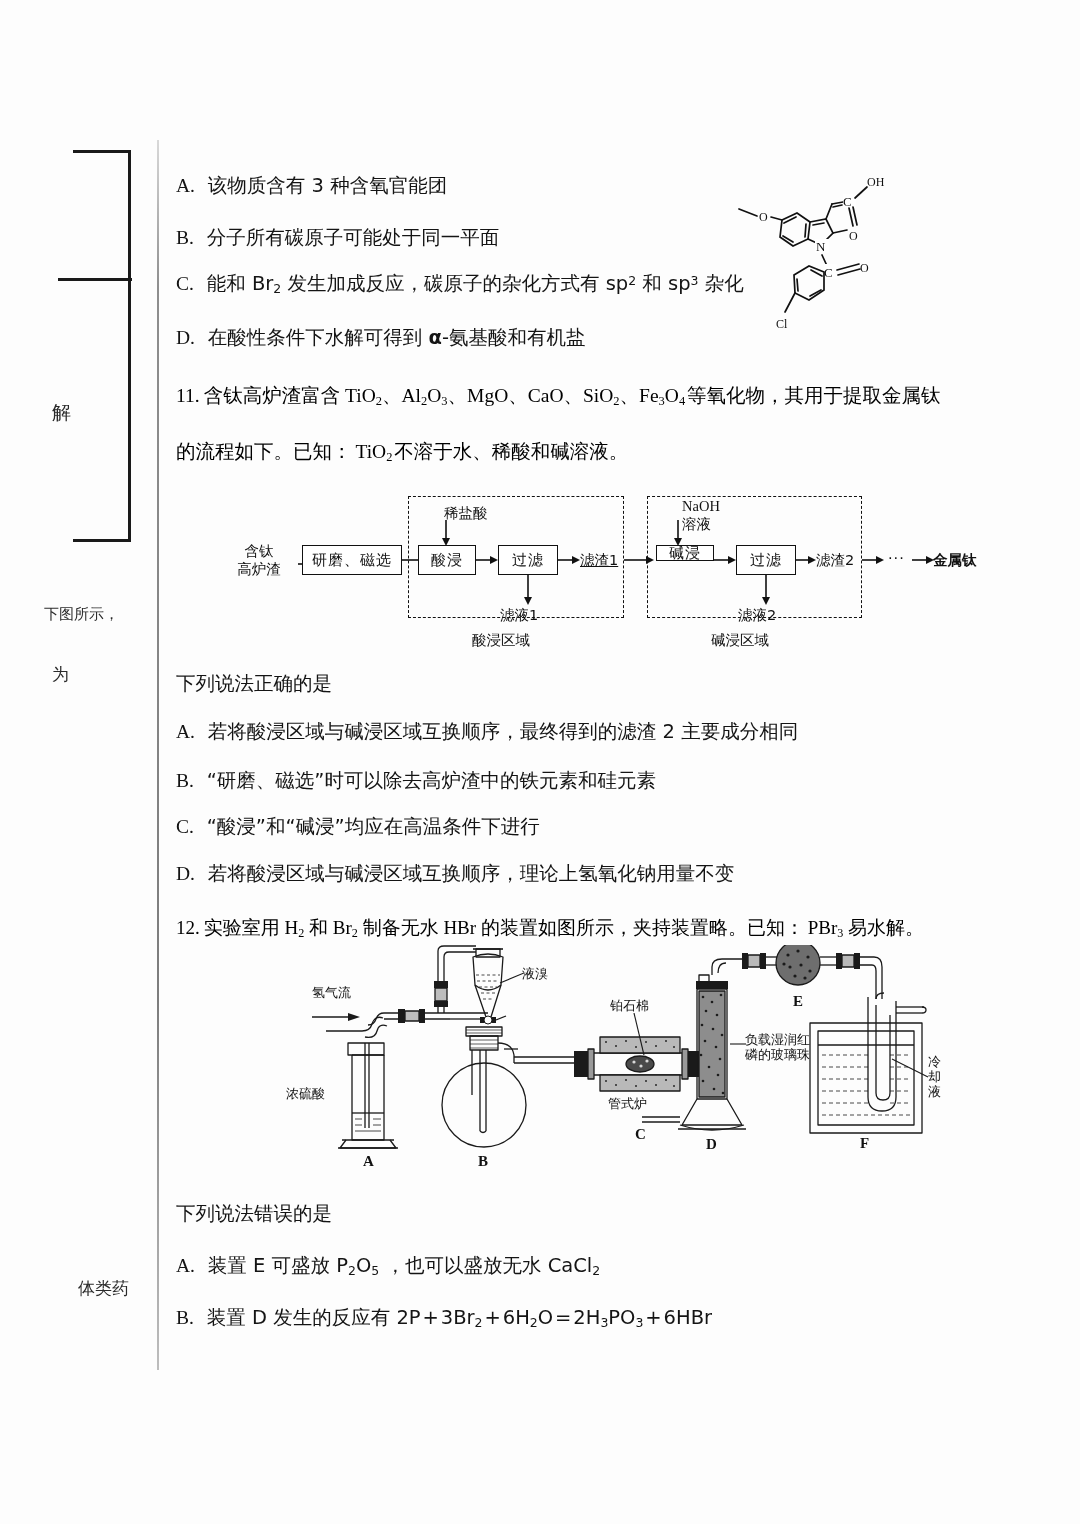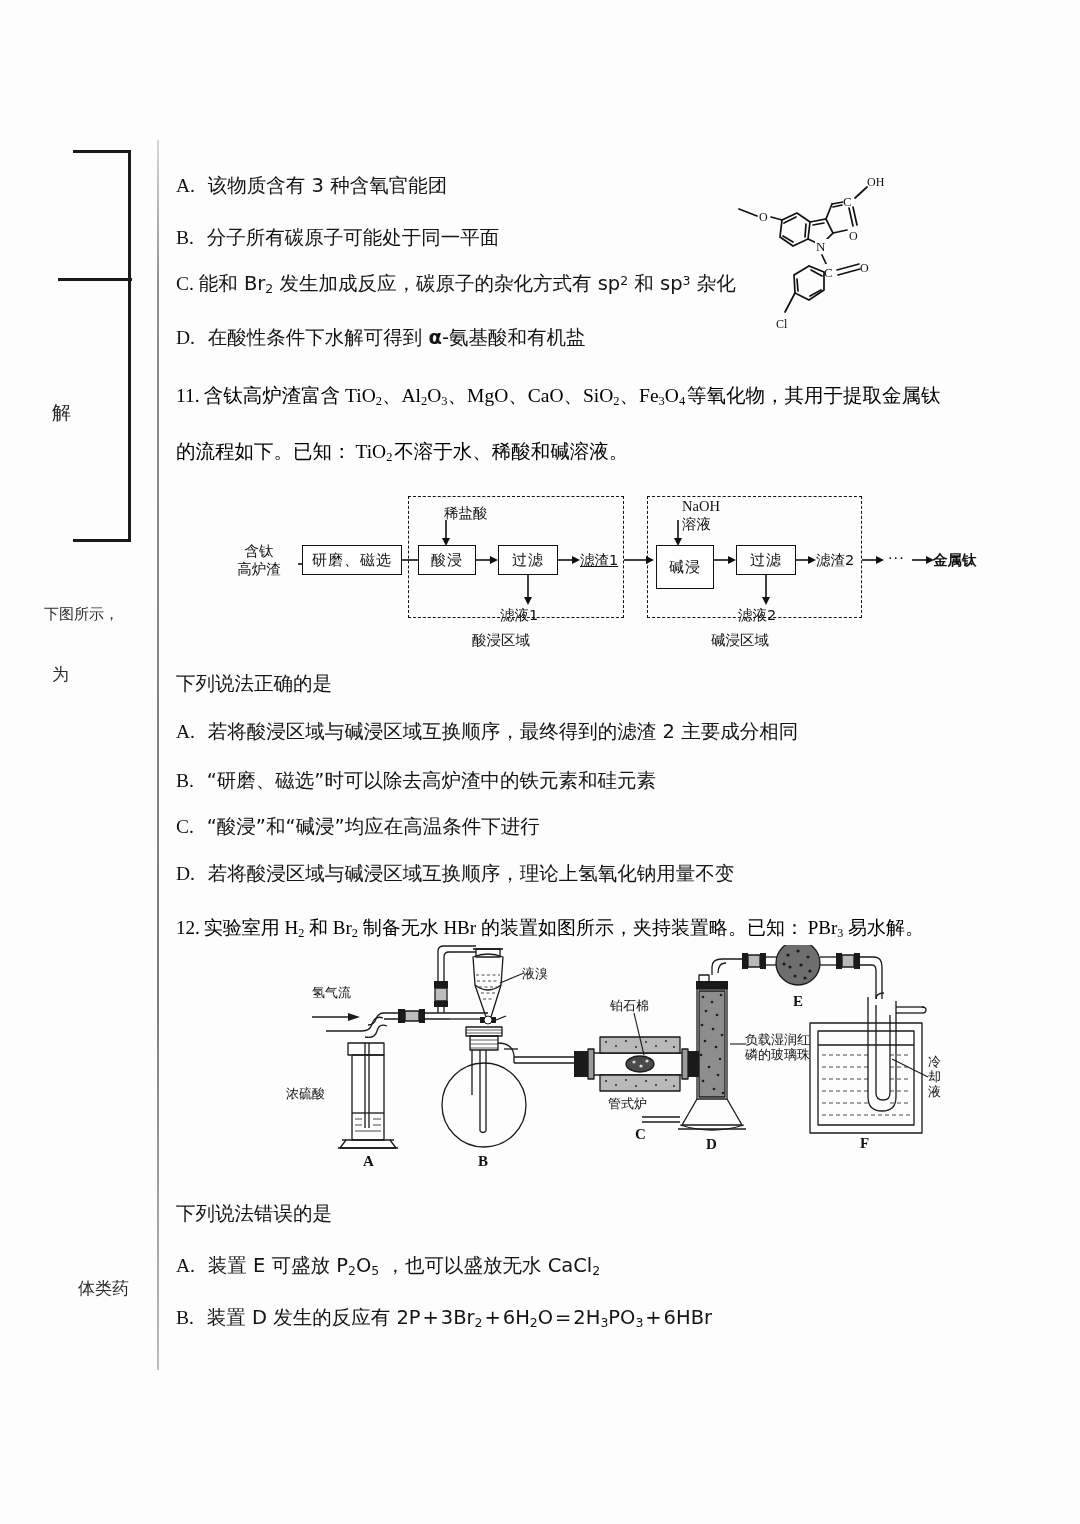--- a/index.html
+++ b/index.html
@@ -108,21 +108,21 @@
       <span class="cn" style="margin-left:8px;">该物质含有 3 种含氧官能团</span>
     </div>
 
     <div class="opt" style="position:absolute; left:0; top:228px;">
       <span>B.</span>
       <span class="cn" style="margin-left:8px;">分子所有碳原子可能处于同一平面</span>
     </div>
 
     <div class="opt" style="position:absolute; left:0; top:274px;">
       <span>C.</span>
-      <span class="cn" style="">能和 Br<sub>2</sub> 发生加成反应，碳原子的杂化方式有 sp<sup>2</sup> 和 sp<sup>3</sup> 杂化</span>
+      <span class="cn" style="margin-left:8px;">能和 Br<sub>2</sub> 发生加成反应，碳原子的杂化方式有 sp<sup>2</sup> 和 sp<sup>3</sup> 杂化</span>
     </div>
 
     <div class="opt" style="position:absolute; left:0; top:328px;">
       <span>D.</span>
       <span class="cn" style="margin-left:8px;">在酸性条件下水解可得到 <b>α</b>-氨基酸和有机盐</span>
     </div>
 
     <div class="q-line" style="position:absolute; left:0; top:382px;">
       <span>11.</span><span class="cn" style="margin-left:4px;">含钛高炉渣富含</span> TiO<sub>2</sub><span class="cn">、</span>Al<sub>2</sub>O<sub>3</sub><span class="cn">、</span>MgO<span class="cn">、</span>CaO<span class="cn">、</span>SiO<sub>2</sub><span class="cn">、</span>Fe<sub>3</sub>O<sub>4</sub><span class="cn"> 等氧化物，其用于提取金属钛</span>
     </div>
@@ -279,21 +279,21 @@
 
     <div class="flabel" style="left:482px; top:5px; line-height:1.25; text-align:left;">
       <span class="flabel-serif">NaOH</span><br>
       <span>溶液</span>
     </div>
     <svg style="position:absolute; left:472px; top:28px; width:12px; height:26px;">
       <line x1="6" y1="0" x2="6" y2="18" stroke="#111" stroke-width="1.6"></line>
       <polygon points="2,18 10,18 6,26" fill="#111"></polygon>
     </svg>
 
-    <div class="fbox" style="left:456px; top:53px; width:58px; height:44px;">碱浸</div>
+    <div class="fbox" style="left:456px; top:53px; width:58px; height:16px;">碱浸</div>
 
     <svg style="position:absolute; left:514px; top:62px; width:22px; height:12px;">
       <line x1="0" y1="6" x2="14" y2="6" stroke="#111" stroke-width="1.6"></line>
       <polygon points="14,2 22,6 14,10" fill="#111"></polygon>
     </svg>
 
     <div class="fbox" style="left:536px; top:53px; width:60px; height:30px;">过滤</div>
 
     <svg style="position:absolute; left:560px; top:83px; width:12px; height:30px;">
       <line x1="6" y1="0" x2="6" y2="22" stroke="#111" stroke-width="1.6"></line>

